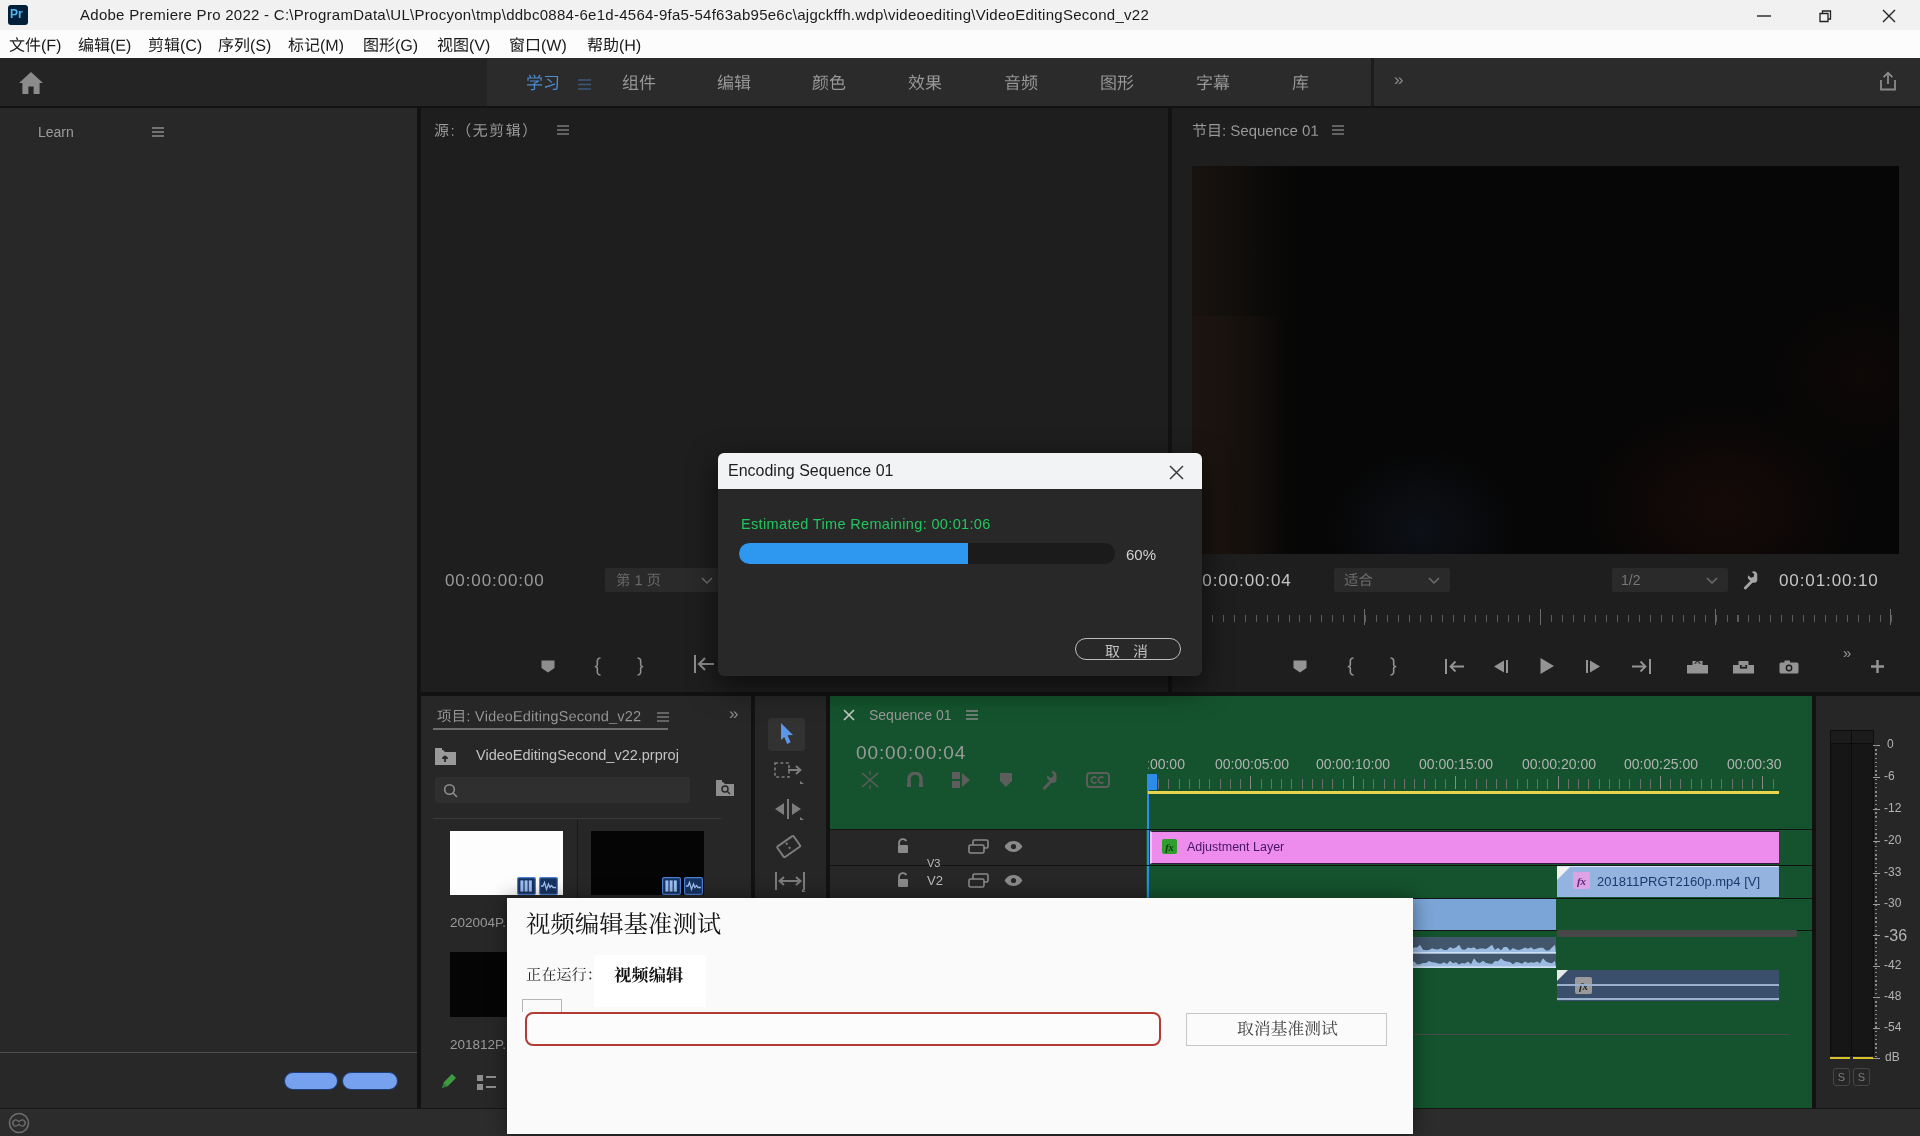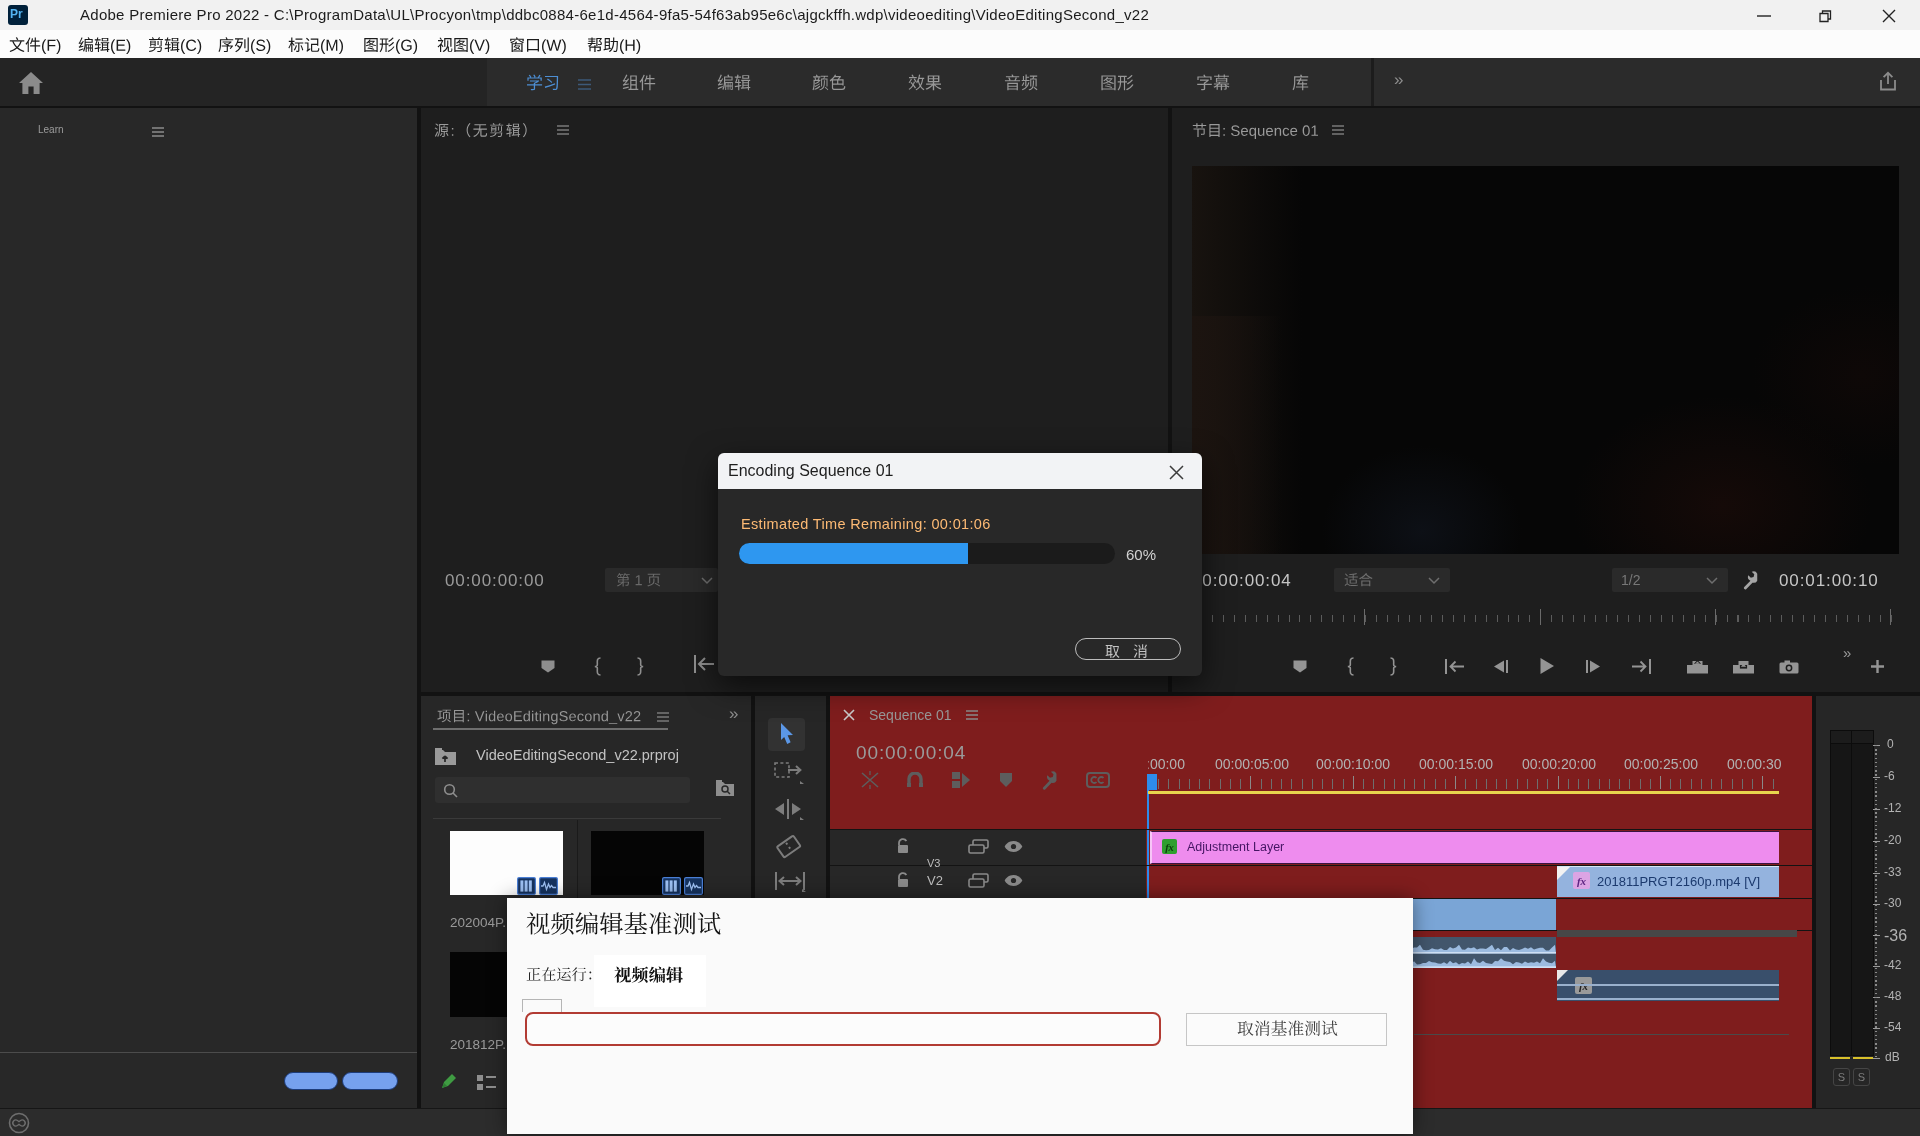--- a/index.html
+++ b/index.html
@@ -15,21 +15,21 @@
 #learn{left:0;top:108px;width:417px;height:1000px;background:#282828}
 #vdiv1{left:417px;top:108px;width:4px;height:1000px;background:#121212}
 #srcpan{left:421px;top:108px;width:747px;height:584px;background:#1e1e1e}
 #vdiv2{left:1168px;top:108px;width:4px;height:584px;background:#121212}
 #prgpan{left:1172px;top:108px;width:748px;height:584px;background:#1e1e1e}
 #hdiv1{left:421px;top:692px;width:1499px;height:4px;background:#121212}
 #projpan{left:421px;top:696px;width:330px;height:412px;background:#272727}
 #vdiv3{left:751px;top:696px;width:4px;height:412px;background:#121212}
 #toolcol{left:755px;top:696px;width:71px;height:412px;background:#262626}
 #vdiv4{left:826px;top:696px;width:4px;height:412px;background:#121212}
-#tlpan{left:830px;top:696px;width:982px;height:412px;background:#7f1d1d}
+#tlpan{left:830px;top:696px;width:982px;height:412px;background:#14532d}
 #vdiv5{left:1812px;top:696px;width:4px;height:412px;background:#121212}
 #meterpan{left:1816px;top:696px;width:104px;height:412px;background:#262626}
 #statusbar{left:0;top:1108px;width:1920px;height:28px;background:#2c2c2c;border-top:1px solid #161616}
 
 #video{left:20px;top:58px;width:707px;height:388px;background:#060606;overflow:hidden}
 .ddl{position:absolute;height:24px;background:#2a2a2a;border-radius:2px}
 
 .trow{position:absolute;background:#272727}
 .clip{position:absolute;overflow:hidden}
 
@@ -70,21 +70,21 @@
   <div class="abs" style="left:1394px;top:12px;font-size:17px;color:#8e8e8e;letter-spacing:-2px">»</div>
   <svg class="abs" style="left:1877px;top:13px" width="22" height="22">
         <path d="M4 9v9.5h14V9" fill="none" stroke="#8b8b8b" stroke-width="1.8"></path>
         <path d="M11 13V2.2" stroke="#8b8b8b" stroke-width="1.8"></path>
         <path d="M6.6 6.2L11 1.8l4.4 4.4" fill="none" stroke="#8b8b8b" stroke-width="1.8"></path>
       </svg>
 </div>
 <div class="abs" id="hline1"></div>
 
 <div class="abs" id="learn">
-  <div class="abs" style="left:38px;top:16px;font-size:10px;color:#9c9c9c">Learn</div>
+  <div class="abs" style="left:38px;top:16px;font-size:14px;color:#9c9c9c">Learn</div>
   <svg class="abs" style="left:152px;top:19px" width="14" height="11">
         <path d="M0 1h12M0 5h12M0 9h12" stroke="#8a8a8a" stroke-width="1.3"></path>
       </svg>
   <div class="abs" style="left:0;top:944px;width:417px;height:1px;background:#4c4c4c"></div>
   <div class="abs" style="left:284px;top:964px;width:54px;height:18px;border-radius:9px;background:#76a1ee;border:1px solid #1d3c7a"></div>
   <div class="abs" style="left:342px;top:964px;width:56px;height:18px;border-radius:9px;background:#76a1ee;border:1px solid #1d3c7a"></div>
 </div>
 <div class="abs" id="vdiv1"></div>
 
 <div class="abs" id="srcpan">
@@ -462,21 +462,21 @@
         <path d="M9.5 13.5a3 3 0 110-5l1.5 1.2 1.5-1.2a3 3 0 110 5l-1.5-1.2z" fill="none" stroke="#6e6e6e" stroke-width="1.4"></path>
       </svg>
 </div>
 
 <div class="abs" id="encdlg">
   <div id="enctitle"></div>
   <div class="abs" style="left:10px;top:9px;font-size:16px;color:#1e1e1e">Encoding Sequence 01</div>
   <svg class="abs" style="left:451px;top:12px" width="15" height="15">
         <path d="M1 1l13 13M14 1L1 14" stroke="#3c3c3c" stroke-width="1.5"></path>
       </svg>
-  <div class="abs" style="left:23px;top:63px;font-size:14.5px;letter-spacing:.35px;color:#fdba74">Estimated Time Remaining: 00:01:06</div>
+  <div class="abs" style="left:23px;top:63px;font-size:14.5px;letter-spacing:.35px;color:#22c55e">Estimated Time Remaining: 00:01:06</div>
   <div class="abs" style="left:21px;top:90px;width:376px;height:21px;background:#1b1b1b;border-radius:11px"></div>
   <div class="abs" style="left:21px;top:90px;width:229px;height:21px;background:#2e97f0;border-radius:11px 0 0 11px"></div>
   <div class="abs" style="left:408px;top:93px;font-size:15px;color:#d2d2d2">60%</div>
   <div class="abs" style="left:357px;top:185px;width:106px;height:22px;border:1.5px solid #bcbcbc;border-radius:11px"></div>
 </div>
 
 <div class="abs" id="benchdlg">
   <div class="abs" style="left:87px;top:57px;width:112px;height:52px;background:#fff"></div>
   <div class="abs" style="left:15px;top:101px;width:40px;height:13px;border:1.5px solid #b5b5b5;border-bottom:none;background:#fafafa"></div>
   <div class="abs" style="left:18px;top:114px;width:636px;height:34px;border:2px solid #b23b33;border-radius:8px;background:#fcfcfc"></div>

